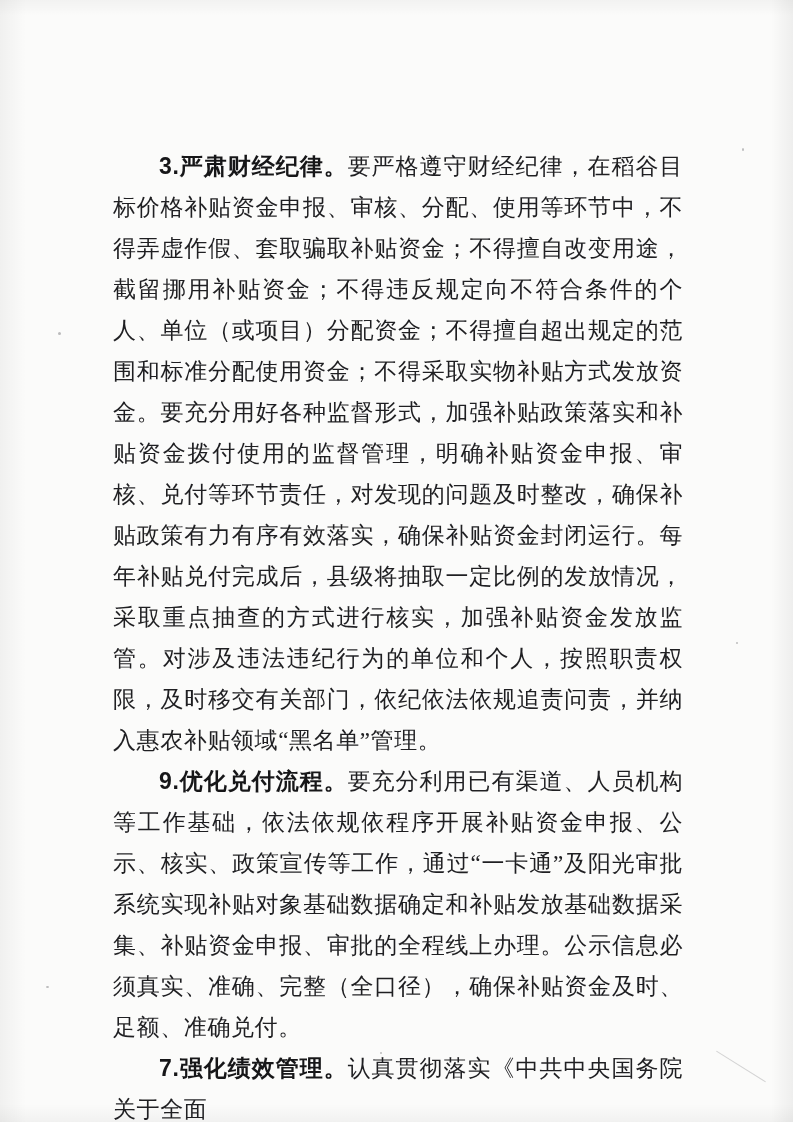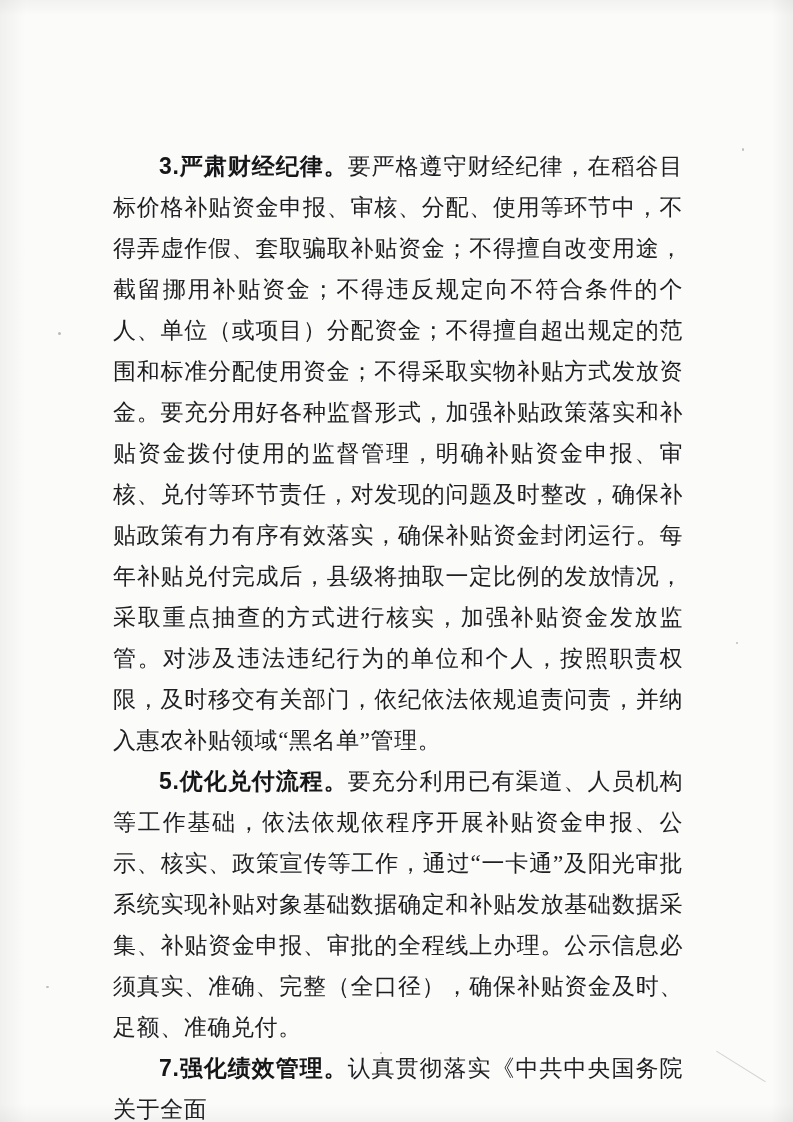--- a/index.html
+++ b/index.html
@@ -65,21 +65,21 @@
 </style>
 </head>
 <body>
 
 <div class="page">
 
   <div class="content">
 
     <p class="para"><span class="lead">3.严肃财经纪律。</span><span>要严格遵守财经纪律，在稻谷目标价格补贴资金申报、审核、分配、使用等环节中，不得弄虚作假、套取骗取补贴资金；不得擅自改变用途，截留挪用补贴资金；不得违反规定向不符合条件的个人、单位（或项目）分配资金；不得擅自超出规定的范围和标准分配使用资金；不得采取实物补贴方式发放资金。要充分用好各种监督形式，加强补贴政策落实和补贴资金拨付使用的监督管理，明确补贴资金申报、审核、兑付等环节责任，对发现的问题及时整改，确保补贴政策有力有序有效落实，确保补贴资金封闭运行。每年补贴兑付完成后，县级将抽取一定比例的发放情况，采取重点抽查的方式进行核实，加强补贴资金发放监管。对涉及违法违纪行为的单位和个人，按照职责权限，及时移交有关部门，依纪依法依规追责问责，并纳入惠农补贴领域“黑名单”管理。</span></p>
 
-    <p class="para"><span class="lead">5.优化兑付流程。</span><span>要充分利用已有渠道、人员机构等工作基础，依法依规依程序开展补贴资金申报、公示、核实、政策宣传等工作，通过“一卡通”及阳光审批系统实现补贴对象基础数据确定和补贴发放基础数据采集、补贴资金申报、审批的全程线上办理。公示信息必须真实、准确、完整（全口径），确保补贴资金及时、足额、准确兑付。</span></p>
+    <p class="para"><span class="lead">9.优化兑付流程。</span><span>要充分利用已有渠道、人员机构等工作基础，依法依规依程序开展补贴资金申报、公示、核实、政策宣传等工作，通过“一卡通”及阳光审批系统实现补贴对象基础数据确定和补贴发放基础数据采集、补贴资金申报、审批的全程线上办理。公示信息必须真实、准确、完整（全口径），确保补贴资金及时、足额、准确兑付。</span></p>
 
     <p class="para"><span class="lead">7.强化绩效管理。</span><span>认真贯彻落实《中共中央国务院关于全面</span></p>
 
   </div>
 
   <div class="speck s1"></div>
   <div class="speck s2"></div>
   <div class="speck s3"></div>
   <div class="speck s4"></div>
   <div class="speck s5"></div>

